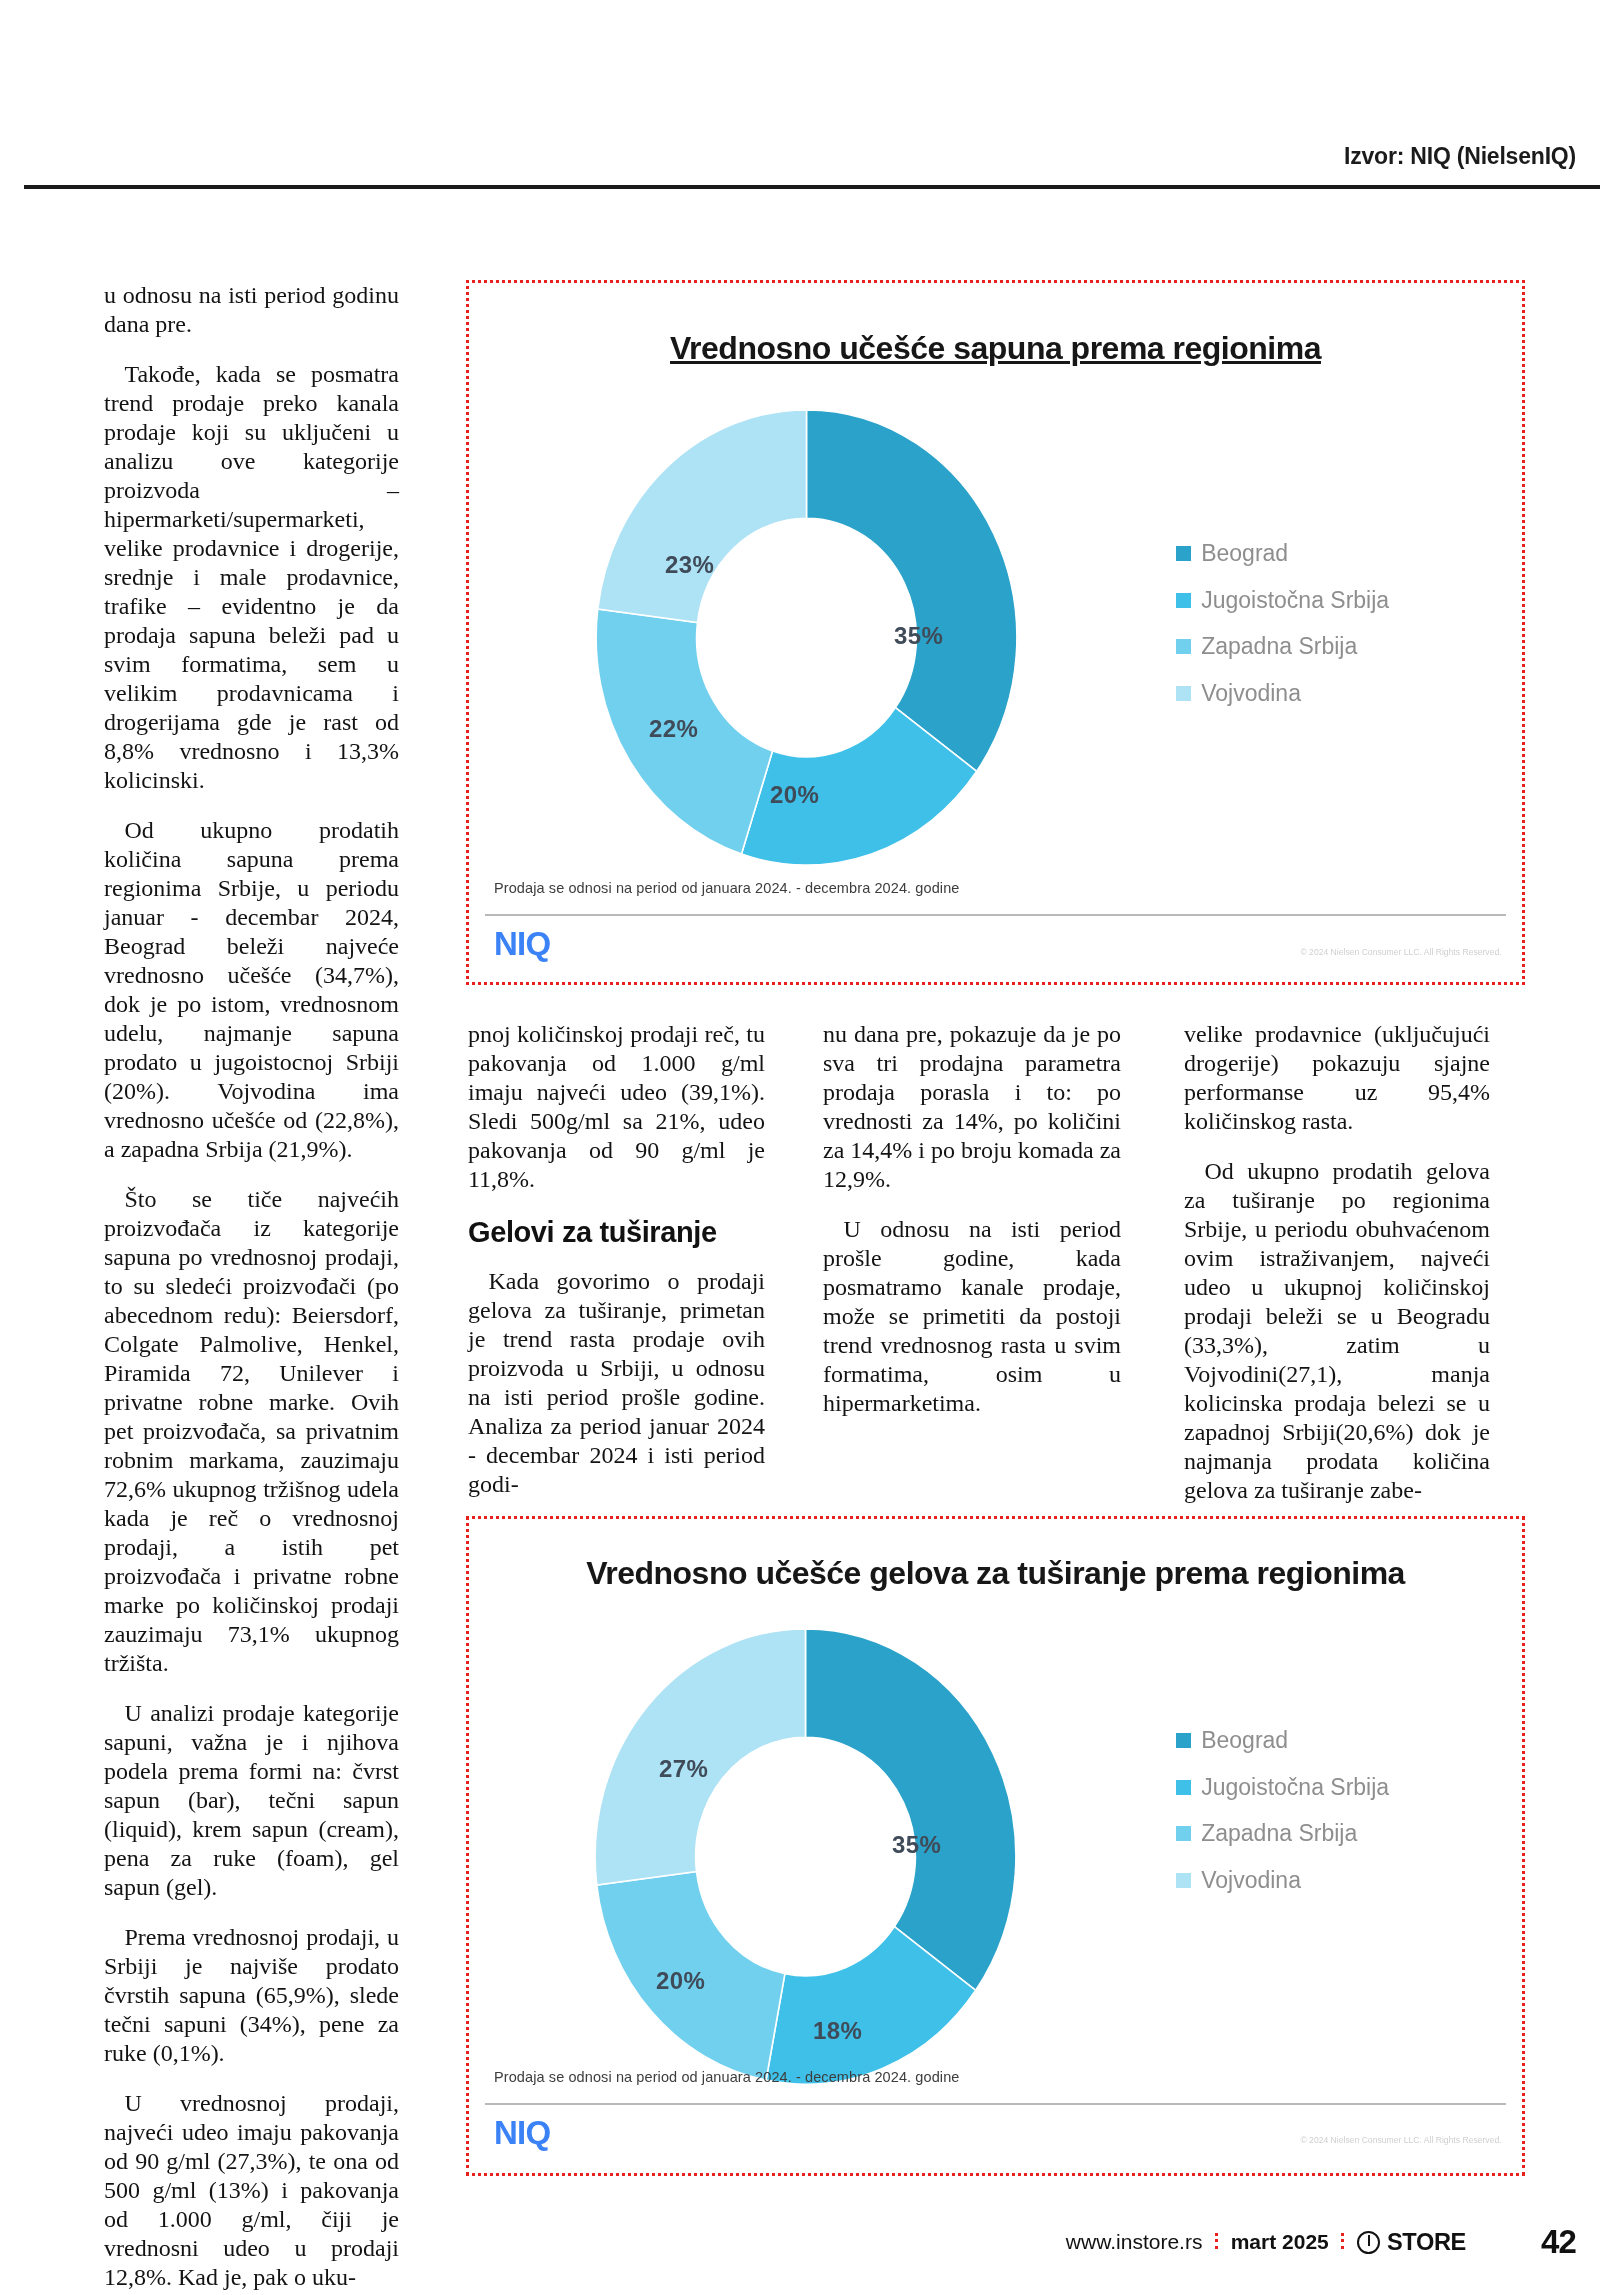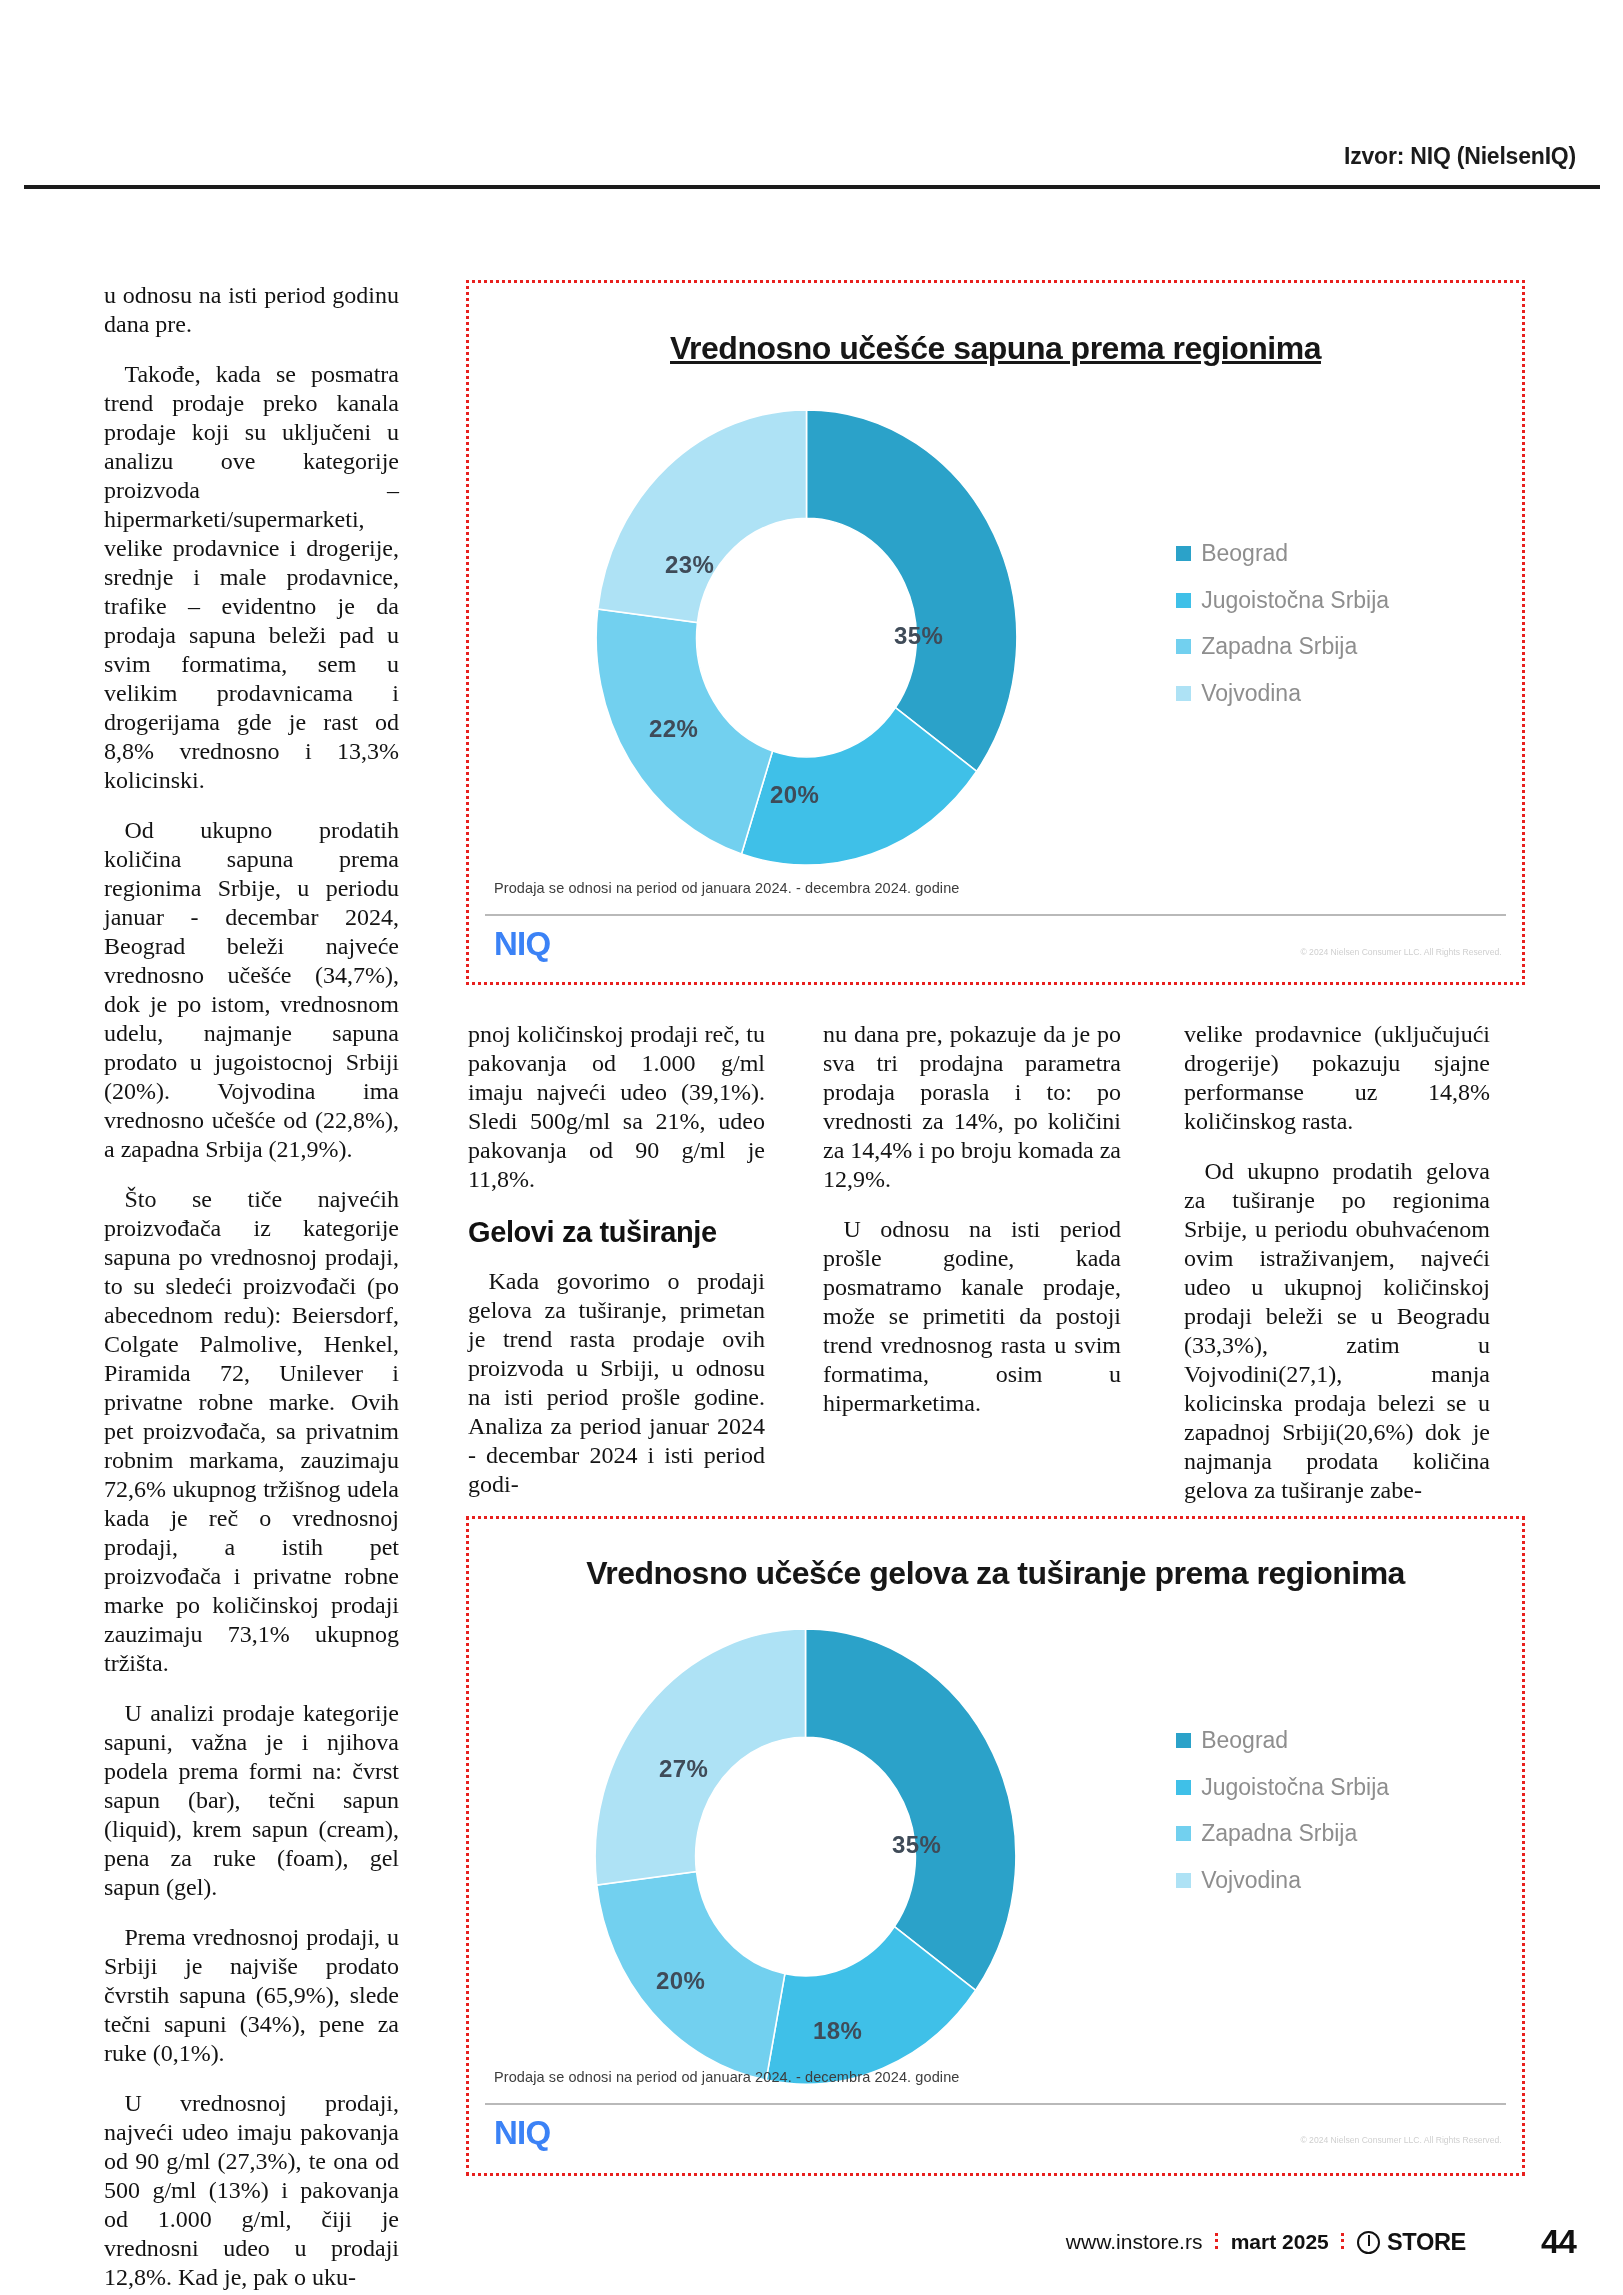--- a/index.html
+++ b/index.html
@@ -204,21 +204,21 @@
   <h2 class="subhead">Gelovi za tuširanje</h2>
   <p class="ind">Kada govorimo o prodaji gelova za tuširanje, primetan je trend rasta prodaje ovih proizvoda u Srbiji, u odnosu na isti period prošle godine. Analiza za period januar 2024 - decembar 2024 i isti period godi-</p>
 </div>
 
 <div class="col" id="col-3">
   <p>nu dana pre, pokazuje da je po sva tri prodajna parametra prodaja porasla i to: po vrednosti za 14%, po količini za 14,4% i po broju komada za 12,9%.</p>
   <p class="ind">U odnosu na isti period prošle godine, kada posmatramo kanale prodaje, može se primetiti da postoji trend vrednosnog rasta u svim formatima, osim u hipermarketima.</p>
 </div>
 
 <div class="col" id="col-4">
-  <p>velike prodavnice (uključujući drogerije) pokazuju sjajne performanse uz 14,8% količinskog rasta.</p>
+  <p>velike prodavnice (uključujući drogerije) pokazuju sjajne performanse uz 95,4% količinskog rasta.</p>
   <p class="ind">Od ukupno prodatih gelova za tuširanje po regionima Srbije, u periodu obuhvaćenom ovim istraživanjem, najveći udeo u ukupnoj količinskoj prodaji beleži se u Beogradu (33,3%), zatim u Vojvodini(27,1), manja kolicinska prodaja belezi se u zapadnoj Srbiji(20,6%) dok je najmanja prodata količina gelova za tuširanje zabe-</p>
 </div>
 
 <div class="chart-card" id="chart-card-1">
   <div class="chart-title">Vrednosno učešće sapuna prema regionima</div>
 
   <div class="donut-wrap">
     <svg class="donut-svg" viewBox="0 0 640 600">
       <g id="donut-slices-0">
           <path d="M 320 10 A 268 290 0 0 1 536.8165544924859 470.45772316481714 L 433.26237921249265 389.34335834845587 A 140 152 0 0 0 320 148 Z" fill="#2ba2c9" stroke="#ffffff" stroke-width="2"></path>
@@ -302,16 +302,16 @@
 </div>
 
 <div class="footer">
   <div class="footer-inner">
     <span class="footer-site">www.instore.rs</span>
     <span class="footer-sep"></span>
     <span class="footer-date">mart 2025</span>
     <span class="footer-sep"></span>
     <span class="footer-mark"></span>
     <span class="footer-brand">STORE</span>
-    <span class="footer-page">44</span>
+    <span class="footer-page">42</span>
   </div>
 </div>
 
 
 </body></html>

